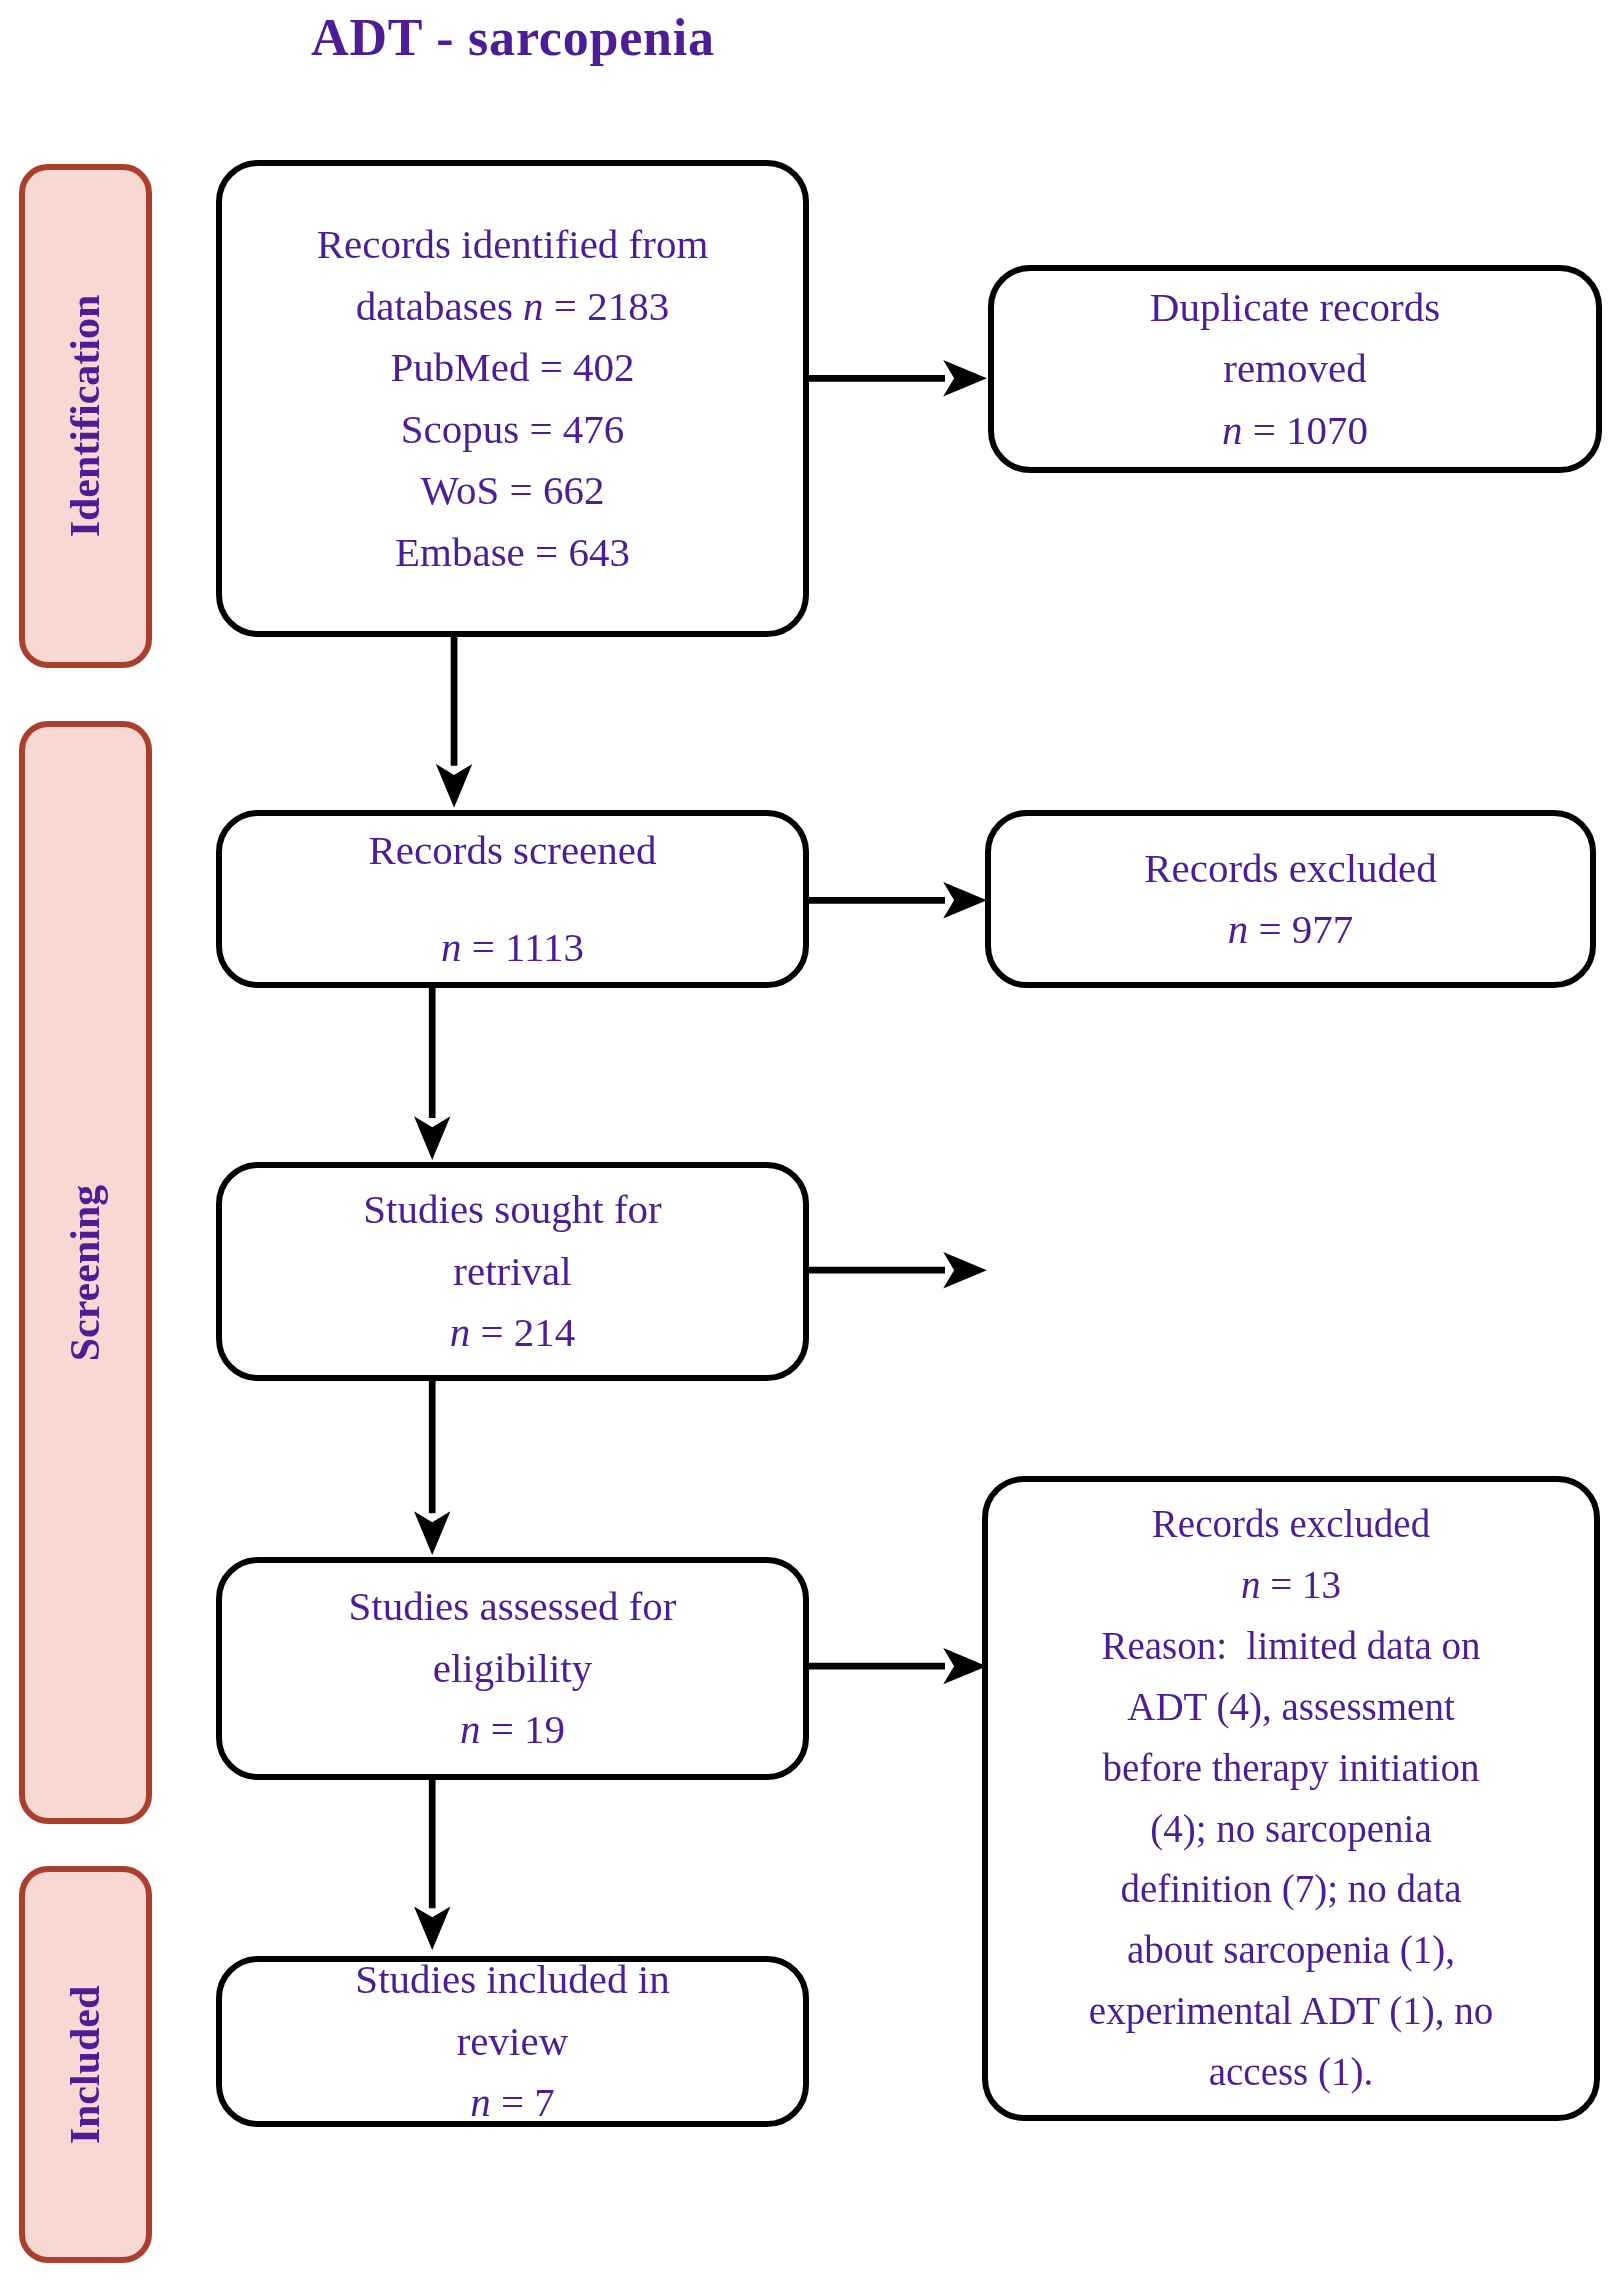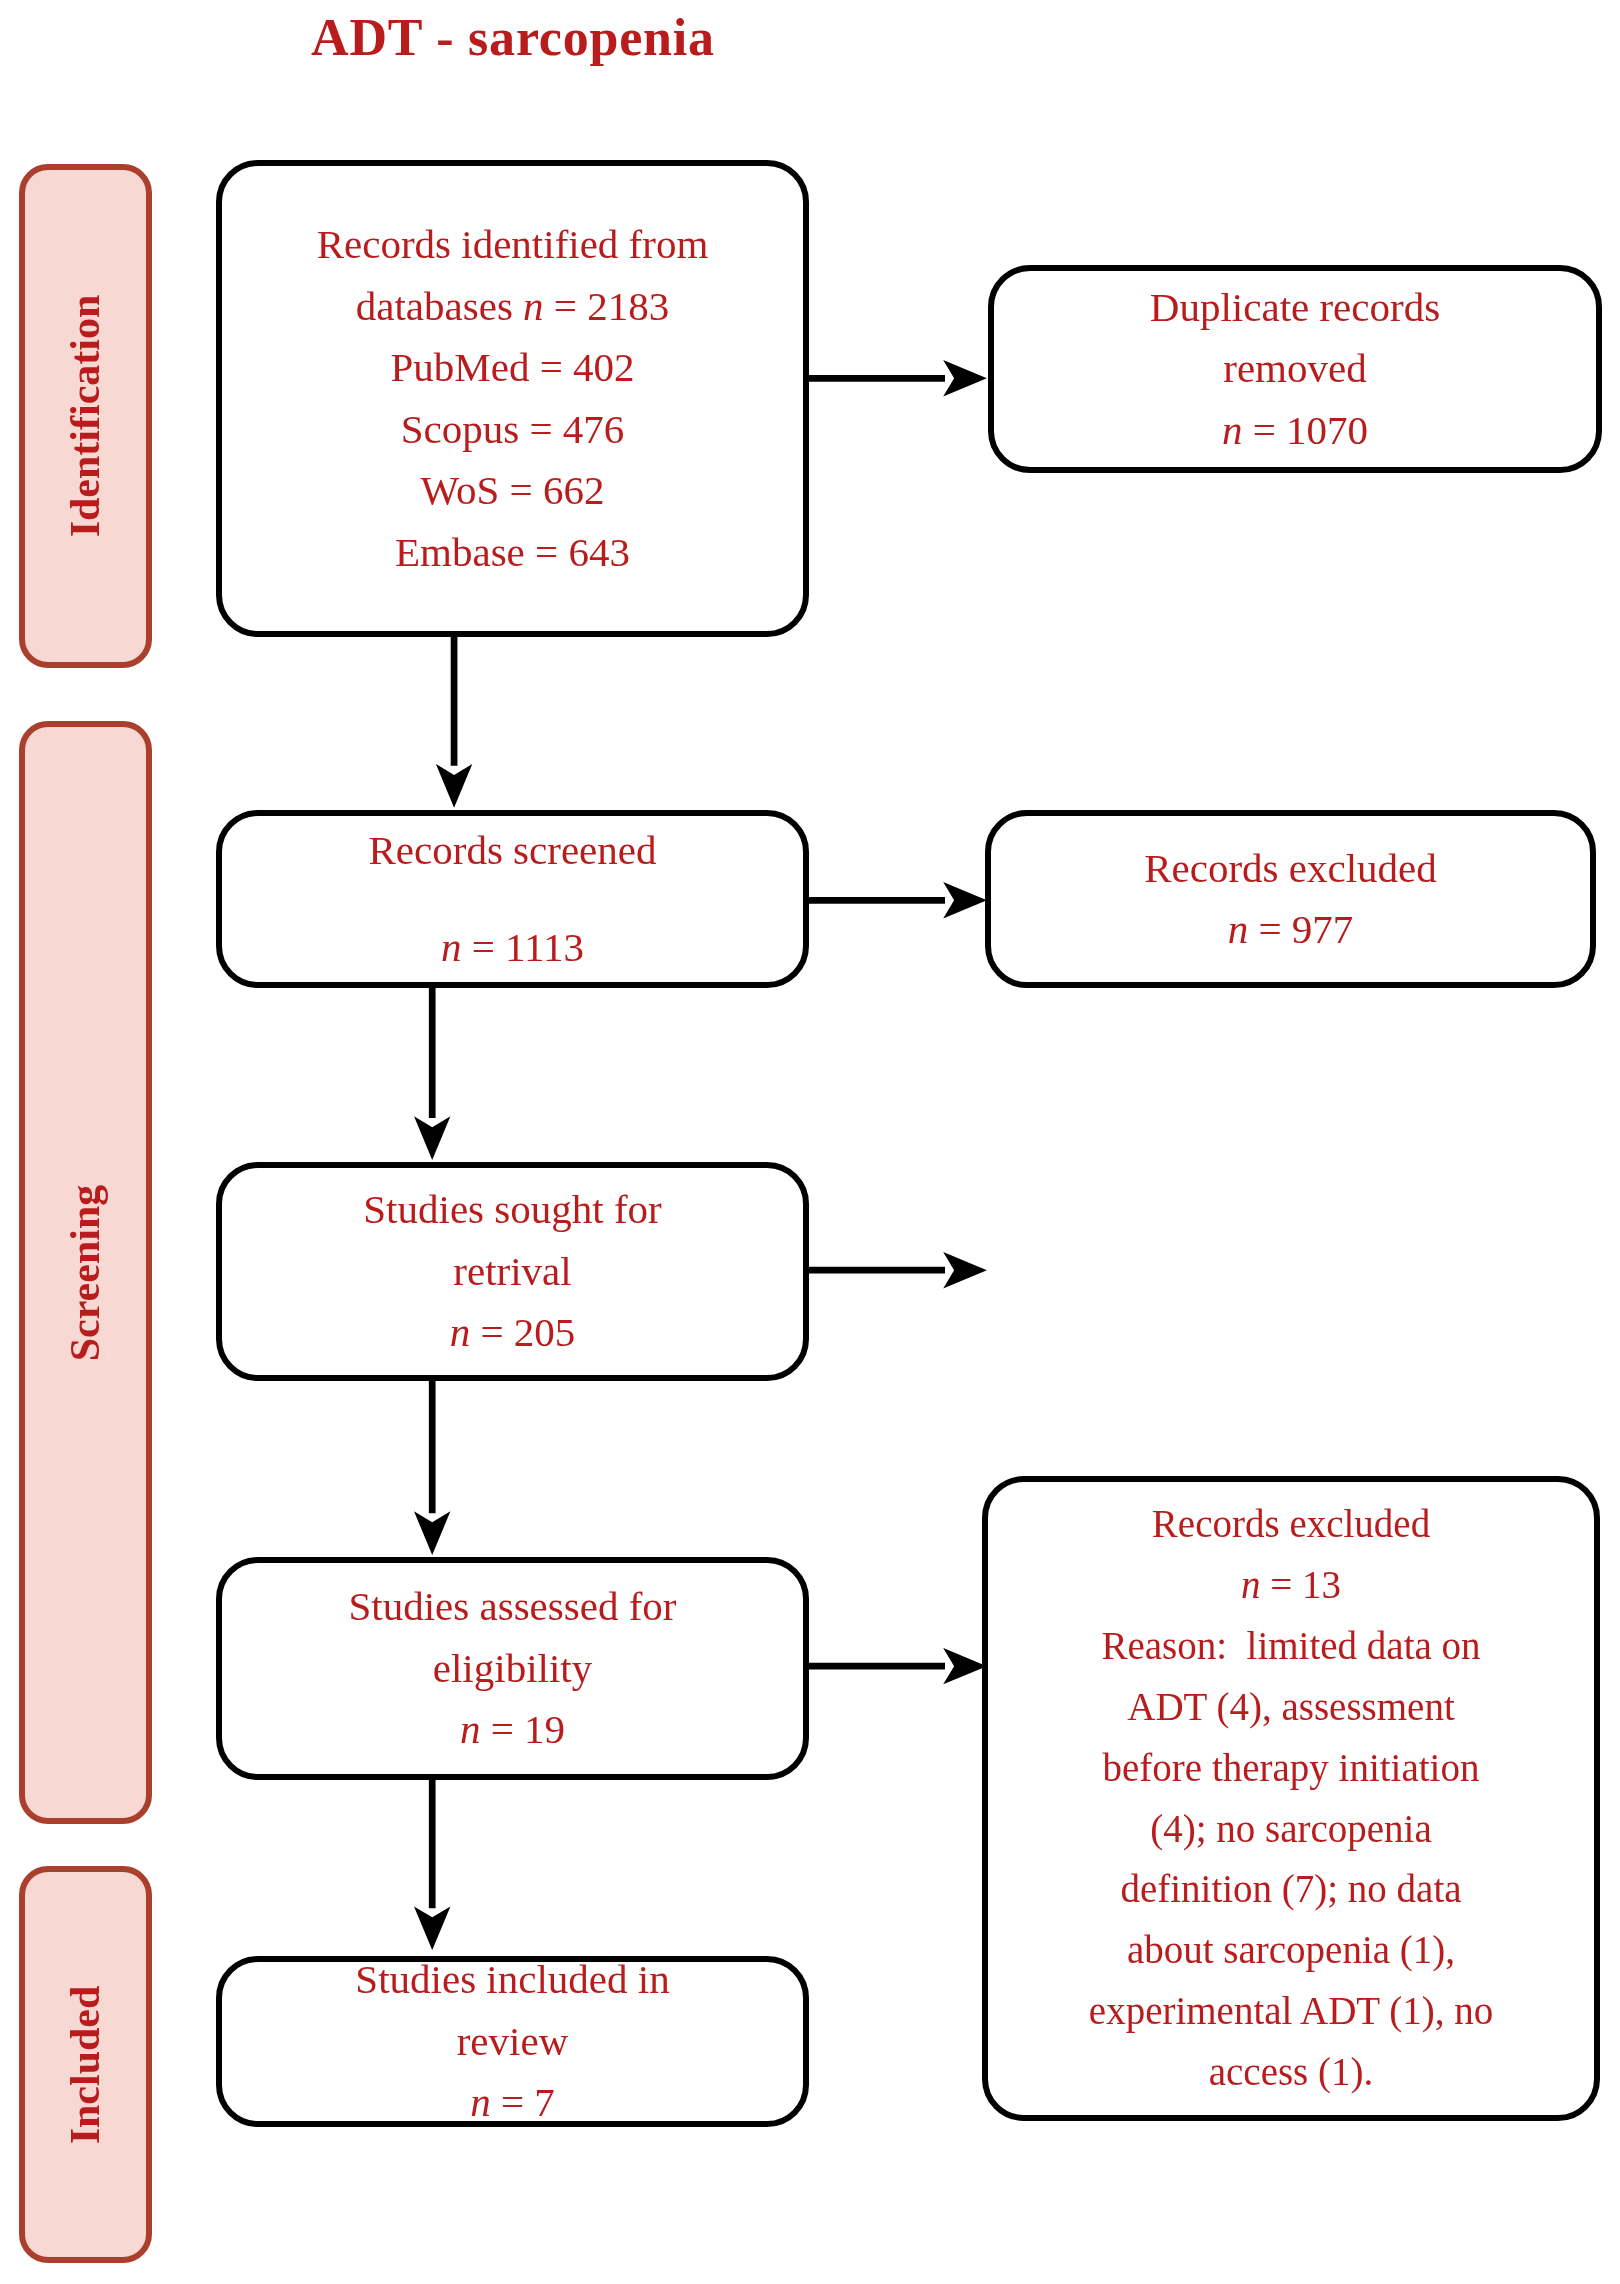--- a/index.html
+++ b/index.html
@@ -1,19 +1,19 @@
 <!DOCTYPE html>
 <html style="font-size:13.5px"><head>
 <meta charset="utf-8">
 <title>ADT - sarcopenia</title>
 <style>
   html,body { margin:0; padding:0; background:#fff; }
   #canvas {
     position:relative; width:1621px; height:2284px; background:#FFFFFF;
-    font-family:"Liberation Serif","DejaVu Serif",serif; color:#b91c1c;
+    font-family:"Liberation Serif","DejaVu Serif",serif; color:#4c1d95;
     overflow:hidden;
   }
   #figure-title {
     position:absolute; left:202px; top:8.4px; width:622px;
     text-align:center; font-size:52px; font-weight:700; letter-spacing:0.8px;
   }
   .stage {
     position:absolute; left:18.5px; width:133px;
     background:#F8D8D2; border:6.7px solid #AA3F2E; border-radius:29px;
     box-sizing:border-box; display:flex; align-items:center; justify-content:center;
@@ -100,21 +100,21 @@
   </div>
 
   <div id="box-records-excluded" class="fbox">
     <div class="ln">Records excluded</div>
     <div class="ln"><i>n</i><span> = 977</span></div>
   </div>
 
   <div id="box-sought" class="fbox">
     <div class="ln">Studies sought for</div>
     <div class="ln">retrival</div>
-    <div class="ln"><i>n</i><span> = 205</span></div>
+    <div class="ln"><i>n</i><span> = 214</span></div>
   </div>
 
 
   <div id="box-assessed" class="fbox">
     <div class="ln">Studies assessed for</div>
     <div class="ln">eligibility</div>
     <div class="ln"><i>n</i><span> = 19</span></div>
   </div>
 
   <div id="box-excluded-reasons" class="fbox">

